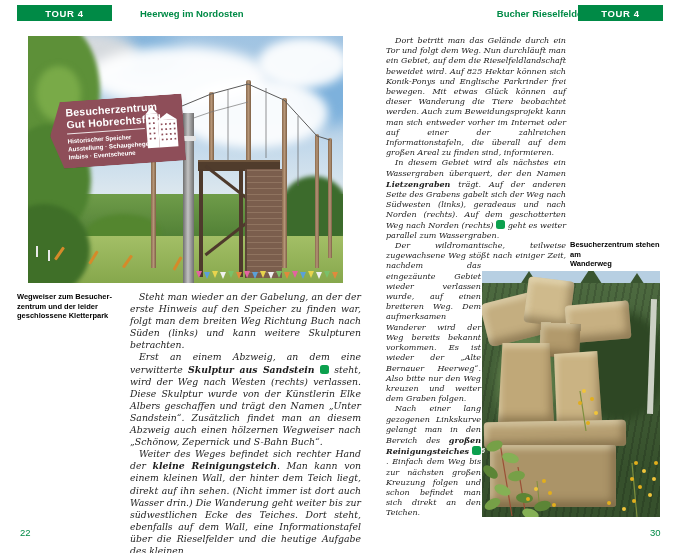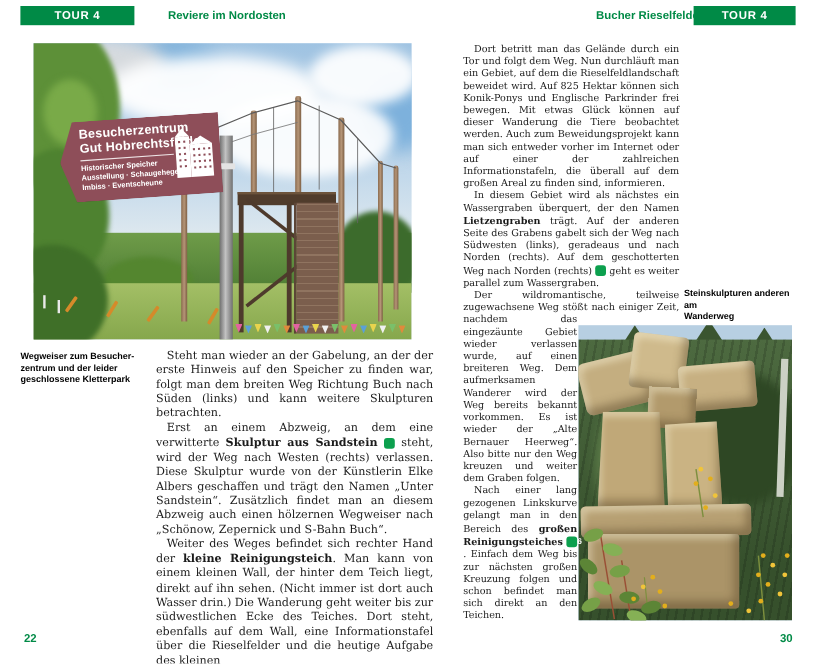--- a/index.html
+++ b/index.html
@@ -9,28 +9,28 @@
   
   .tourbox{height:16px;background:var(--green);color:#fff;font-weight:bold;font-size:9.5px;
            display:flex;align-items:center;justify-content:center;letter-spacing:.6px;}
   .chaptitle{height:16px;display:flex;align-items:center;color:var(--green);font-weight:bold;font-size:9.5px;}
   
   .col{text-align:justify;color:#1b1b1b;}
   .col-serif{font-family:"DejaVu Serif","Liberation Serif",serif;}
   #col-left{left:130px;top:291px;width:231px;font-size:9.3px;line-height:12.1px;}
   #col-right{left:386px;top:36px;width:181px;font-size:8px;line-height:10.2px;}
   .para{margin:0;}
-  .para.indent{text-indent:9px;}
+  .para.indent{text-indent:9px;font-style:italic;}
   .bold{font-weight:bold;}
   .badge{display:inline-block;width:9px;height:9px;line-height:9.5px;text-align:center;
          background:var(--badge);color:#fff;border-radius:2.5px;
          font-family:"Liberation Sans",sans-serif;font-size:7px;font-weight:bold;
          position:relative;top:-1px;}
   .caption{font-size:7.5px;font-weight:bold;line-height:9.6px;white-space:pre-line;color:#000;}
-  .pagenum{font-size:9.5px;font-weight:bold;color:var(--green);}
+  .pagenum{font-size:9.5px;font-weight:normal;color:var(--green);}
   
   #photo-left{left:28px;top:36px;width:315px;height:247px;overflow:hidden;
               background:linear-gradient(#9fc3e2 0%,#c3d9eb 45%,#dfe9ef 66%);}
   .blob{position:absolute;border-radius:50%;}
   #treeline{left:0;top:158px;width:315px;height:50px;background:linear-gradient(#6f9c49,#4d7c33);}
   #meadow{left:0;top:200px;width:315px;height:47px;background:linear-gradient(#a3bf66,#86a74c);}
   .pole{position:absolute;background:linear-gradient(90deg,#8a6a4e,#b59577,#7d5f44);border-radius:2px 2px 0 0;}
   #sign{left:22px;top:62px;width:134px;height:67px;background:var(--maroon);
         transform:rotate(-4deg);clip-path:polygon(0 50%,9% 0,100% 0,100% 100%,9% 100%);
         padding:6px 6px 0 17px;box-sizing:border-box;box-shadow:0 2px 3px rgba(0,0,0,.25);}
@@ -65,21 +65,21 @@
   .flower{position:absolute;width:4px;height:4px;border-radius:50%;background:#e2ae1c;}
   .leaf{position:absolute;width:17px;height:10px;border-radius:50%;background:#76a047;}
   
   .sp-a{float:right;width:1px;height:235px;}
   .sp-b{float:right;clear:right;width:86px;height:260px;}
 </style>
 </head>
 <body style="--green: #008a46; --badge: #0ca04e; --maroon: #8e4e59;">
 
 <div class="abs tourbox" style="left:17px;top:5px;width:95px;">TOUR 4</div>
-<div class="abs chaptitle" style="left:140px;top:5px;">Reviere im Nordosten</div>
+<div class="abs chaptitle" style="left:140px;top:5px;">Heerweg im Nordosten</div>
 <div class="abs chaptitle" style="left:438px;top:5px;width:148px;justify-content:flex-end;">Bucher Rieselfelder</div>
 <div class="abs tourbox" style="left:578px;top:5px;width:85px;">TOUR 4</div>
 
 <div class="abs" id="photo-left">
 
   <div class="blob" style="left:85px;top:0;width:70px;height:40px;background:#6fa8d6;filter:blur(8px);"></div>
   <div class="blob" style="left:275px;top:30px;width:60px;height:60px;background:#7db1dc;filter:blur(8px);"></div>
   <div class="blob" style="left:-10px;top:-5px;width:120px;height:45px;background:#d6dade;filter:blur(6px);"></div>
   <div class="blob" style="left:60px;top:10px;width:180px;height:60px;background:rgba(255,255,255,.95);filter:blur(6px);"></div>
   <div class="blob" style="left:150px;top:42px;width:150px;height:70px;background:rgba(255,255,255,.9);filter:blur(5px);"></div>
@@ -173,21 +173,21 @@
 <div class="abs caption" style="left:17px;top:292px;width:108px;">Wegweiser zum Besucher-
 zentrum und der leider
 geschlossene Kletterpark</div>
 <div class="abs col col-serif" id="col-left">
     <p class="para indent"><span>Steht man wieder an der Gabelung, an der der erste Hinweis auf den Speicher zu finden war, folgt man dem breiten Weg Richtung Buch nach Süden (links) und kann weitere Skulpturen betrachten.</span></p>
     <p class="para indent"><span>Erst an einem Abzweig, an dem eine verwitterte </span><span class="bold">Skulptur aus Sandstein </span><span class="badge">4</span><span> steht, wird der Weg nach Westen (rechts) verlassen. Diese Skulptur wurde von der Künstlerin Elke Albers geschaffen und trägt den Namen „Unter Sandstein“. Zusätzlich findet man an diesem Abzweig auch einen hölzernen Wegweiser nach „Schönow, Zepernick und S-Bahn Buch“.</span></p>
     <p class="para indent"><span>Weiter des Weges befindet sich rechter Hand der </span><span class="bold">kleine Reinigungsteich</span><span>. Man kann von einem kleinen Wall, der hinter dem Teich liegt, direkt auf ihn sehen. (Nicht immer ist dort auch Wasser drin.) Die Wanderung geht weiter bis zur südwestlichen Ecke des Teiches. Dort steht, ebenfalls auf dem Wall, eine Informationstafel über die Rieselfelder und die heutige Aufgabe des kleinen</span></p>
   </div>
 <div class="abs pagenum" style="left:20px;top:527px;">22</div>
 
-<div class="abs caption" style="left:570px;top:240px;width:98px;">Steinskulpturen anderen am
+<div class="abs caption" style="left:570px;top:240px;width:98px;">Besucherzentrum stehen am
 Wanderweg</div>
 
 <div class="abs" id="photo-right">
   <div class="pinetop" style="left:30px;top:0;"></div>
   <div class="pinetop" style="left:92px;top:-4px;"></div>
   <div class="pinetop" style="left:138px;top:2px;"></div>
   <div id="pines" style="position:absolute;"></div>
   <div class="blob" style="left:90px;top:40px;width:95px;height:110px;background:#2e4724;filter:blur(4px);"></div>
   <div class="blob" style="left:15px;top:60px;width:60px;height:110px;background:#5f7f4a;filter:blur(5px);"></div>
   <div id="birch" style="position:absolute;"></div>

